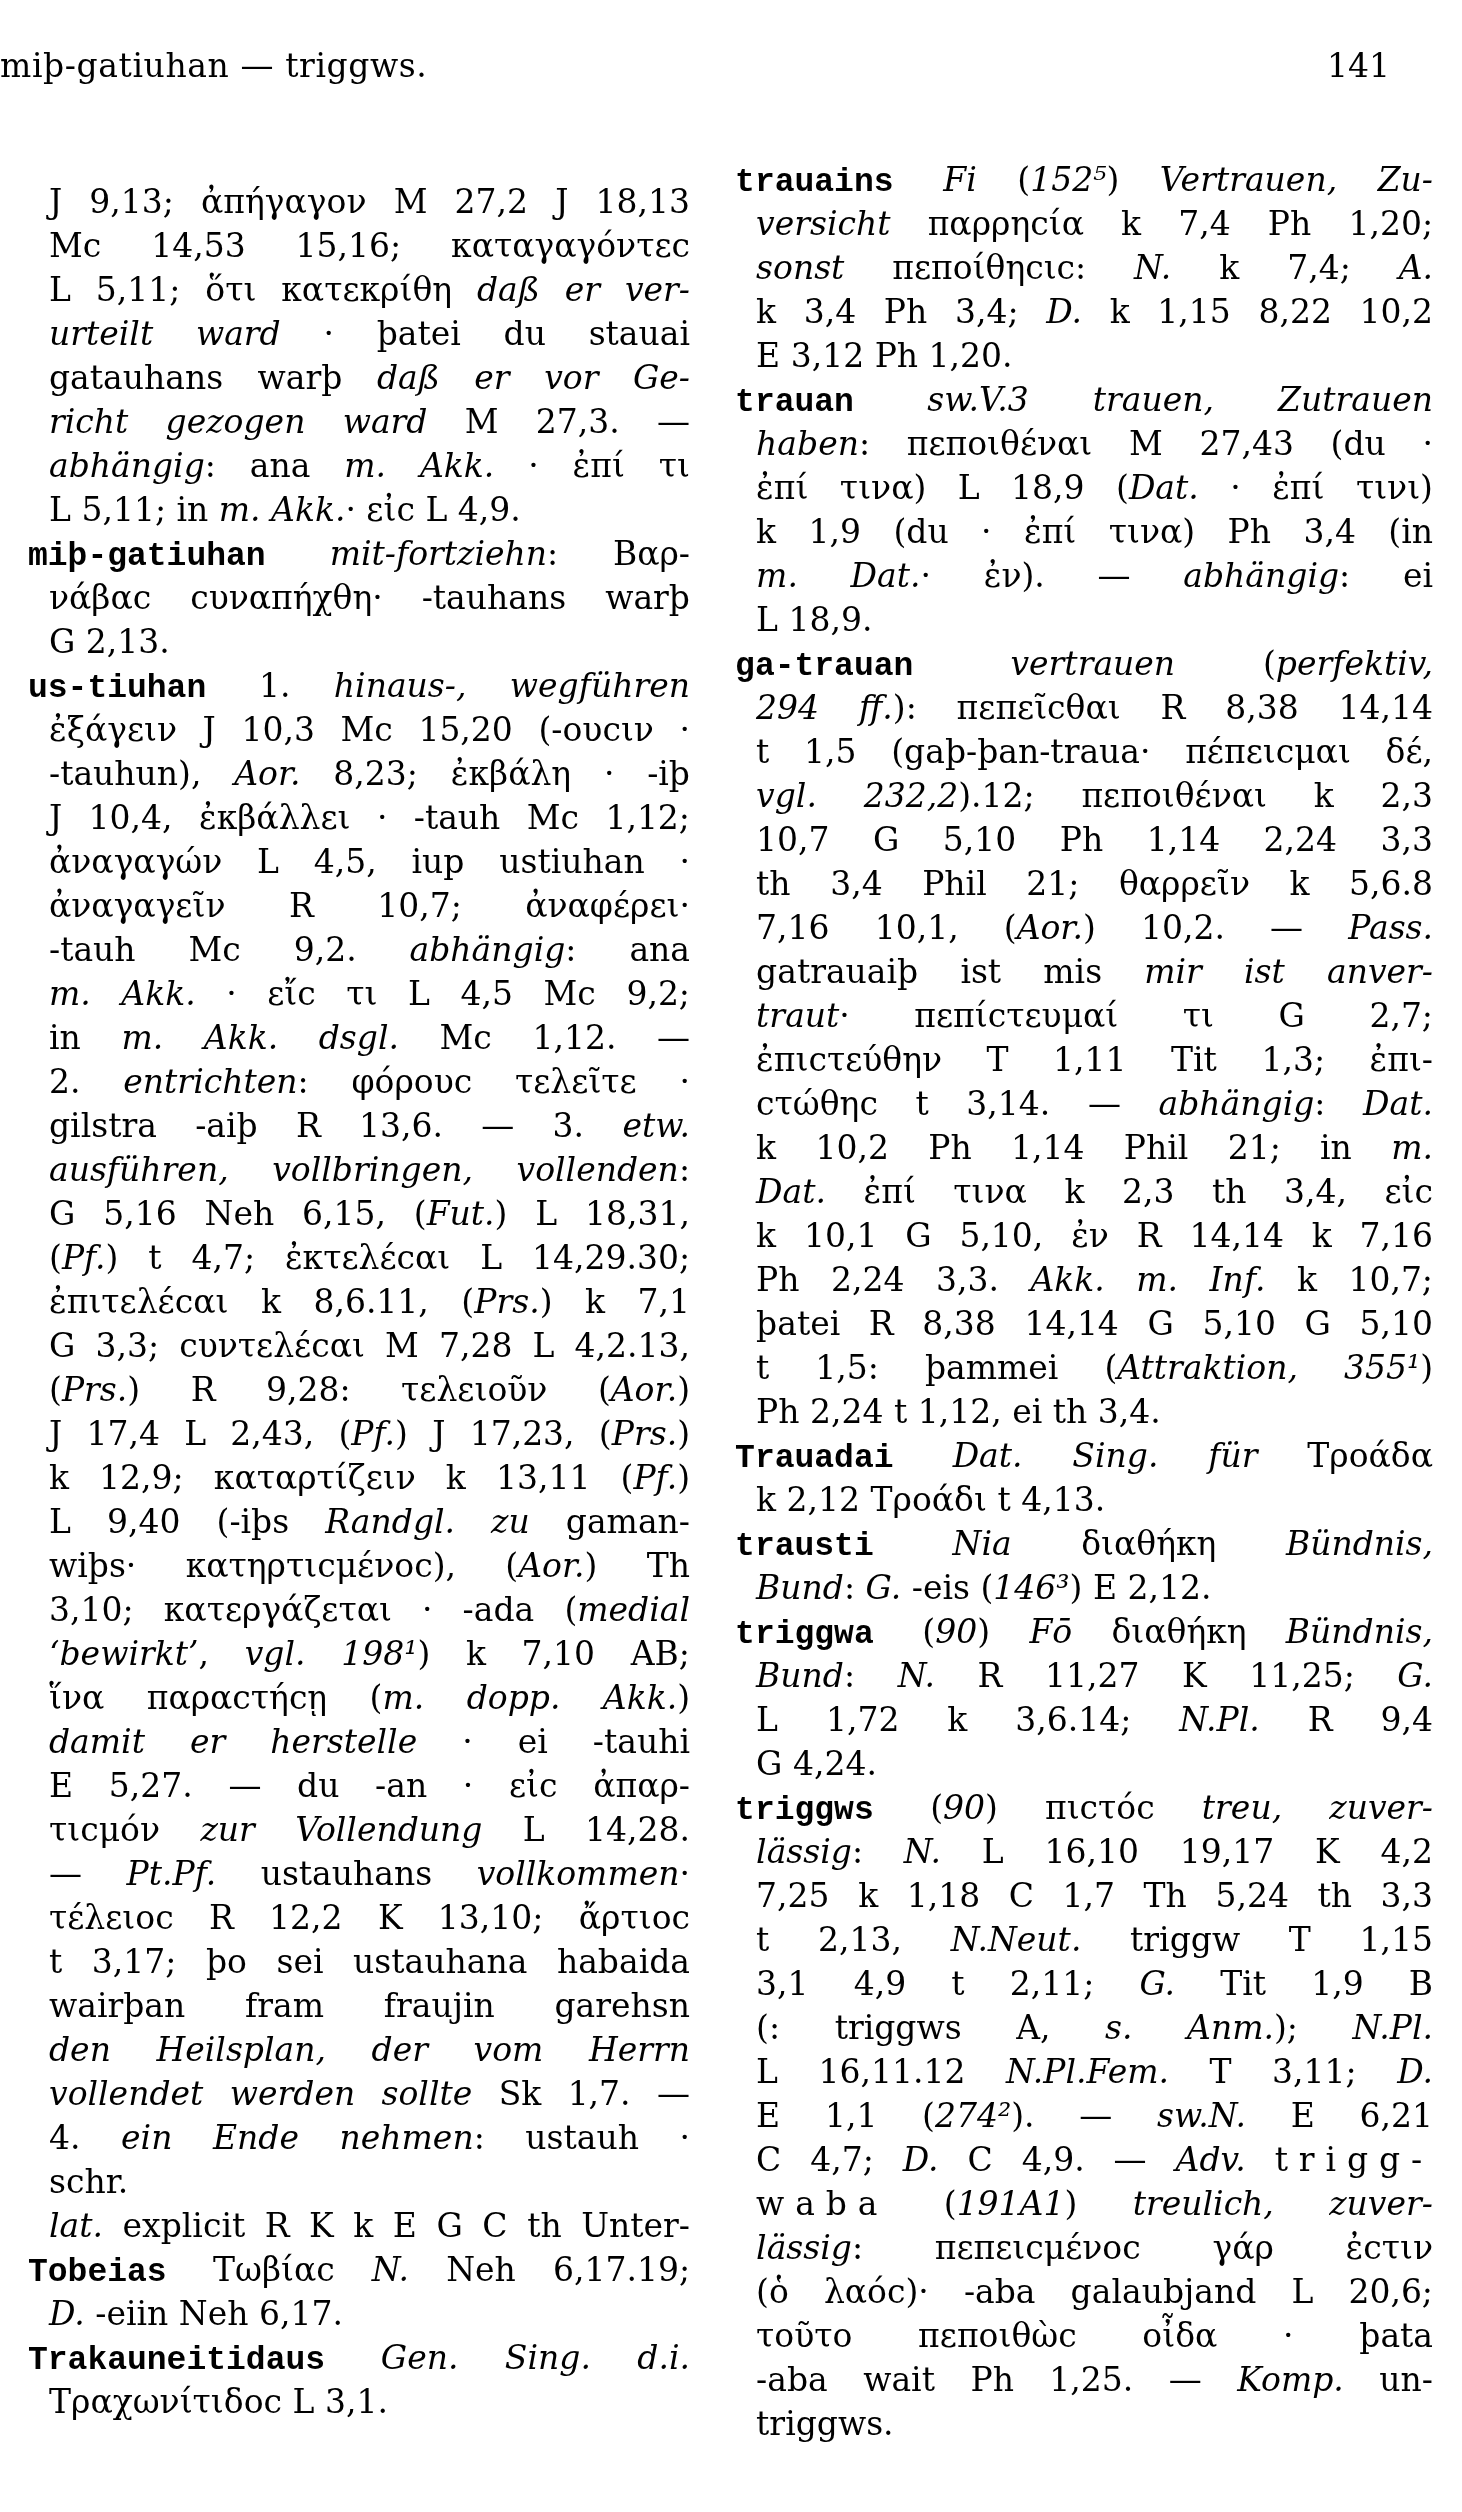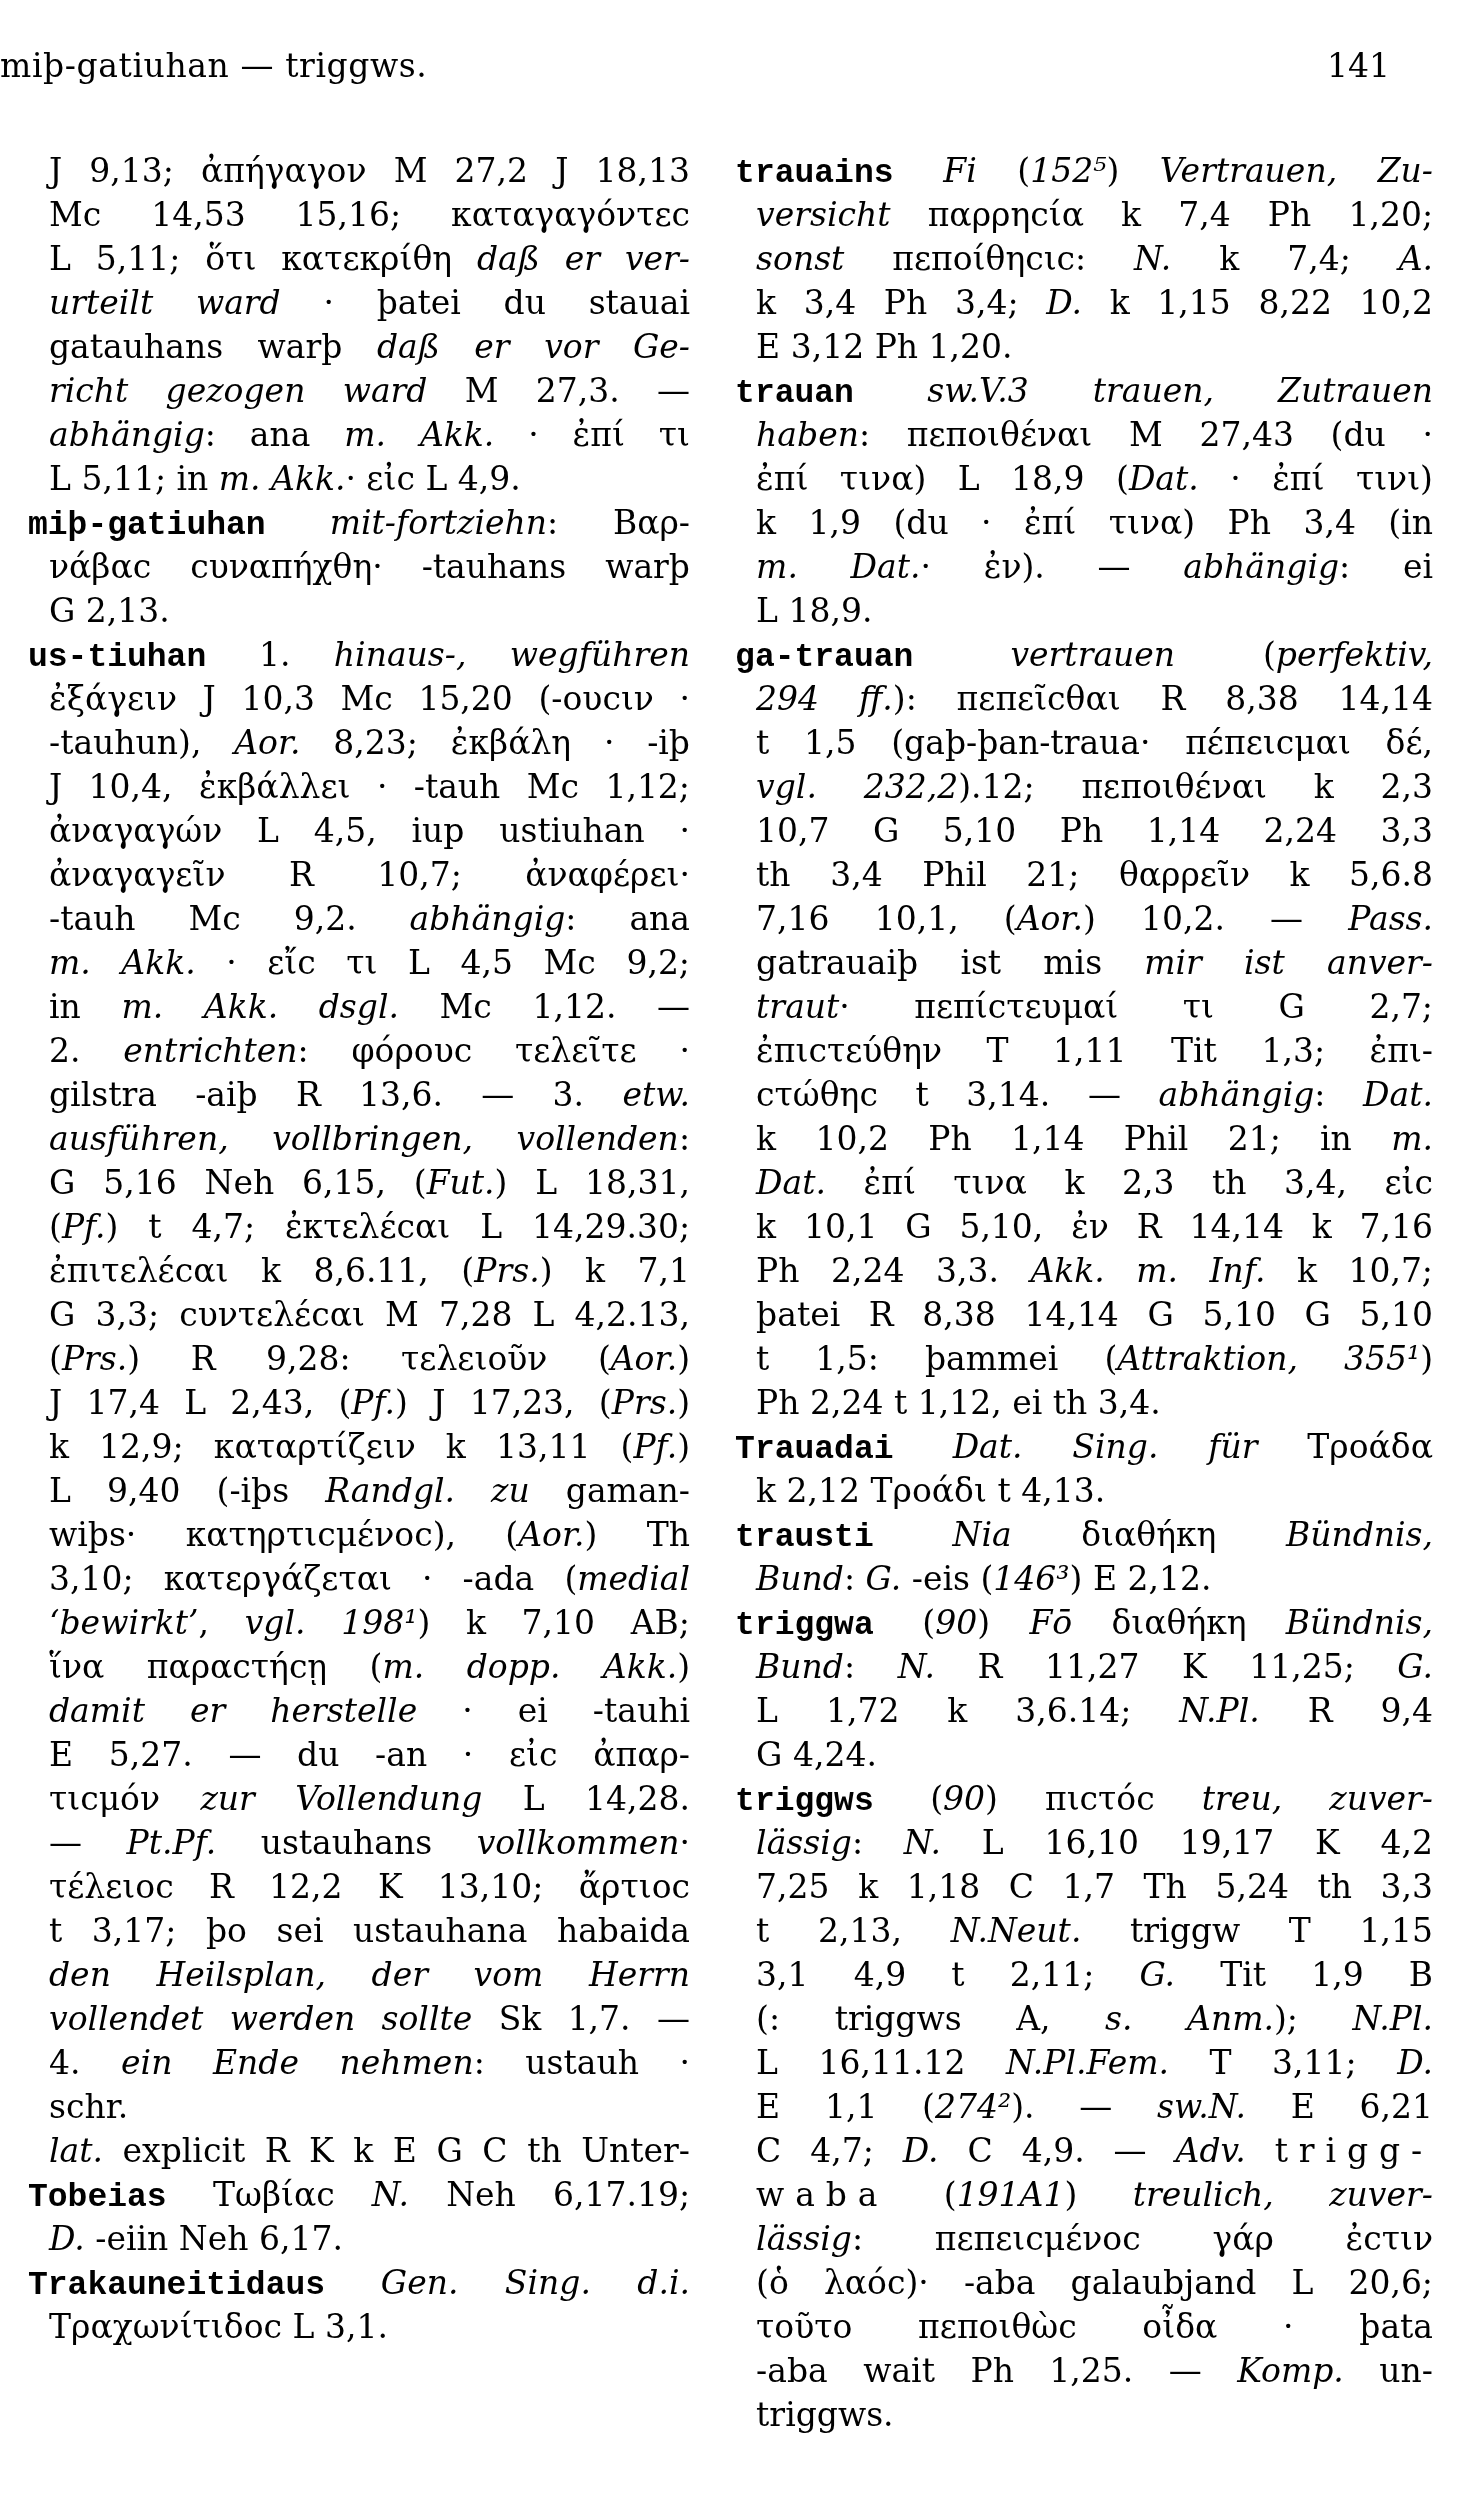--- a/index.html
+++ b/index.html
@@ -9,21 +9,21 @@
     background:#ffffff;
     color:#000;
     font-family:"DejaVu Serif","Liberation Serif",serif;
     overflow:hidden;
   }
   .header{position:absolute;top:46px;left:0;width:100%;height:49px;font-size:33px;}
   .header-title{position:absolute;left:0;right:0;text-align:left;letter-spacing:0.6px;}
   .page-number{position:absolute;right:73px;top:0;}
   .columns{
     position:absolute;top:149px;left:28px;right:30px;bottom:57px;
-    display:flex;align-items:flex-start;
+    display:flex;align-items:center;
   }
   .col{font-size:33px;}
   .col-left{width:662px;}
   .col-right{flex:1;padding-left:16px;}
   .divider{width:3.1px;background:#000;margin-left:26px;}
   .line{
     line-height:44px;height:44px;
     text-align:left;
     white-space:nowrap;
   }
@@ -83,20 +83,21 @@
         <div class="line ind jst"><span class="s-r">wiþs· κατηρτιcμένοc), (</span><span class="s-i">Aor.</span><span class="s-r">) Th</span></div>
         <div class="line ind jst"><span class="s-r">3,10; κατεργάζεται · -ada (</span><span class="s-i">medial</span></div>
         <div class="line ind jst"><span class="s-i">‘bewirkt’</span><span class="s-r">, </span><span class="s-i">vgl. 198¹</span><span class="s-r">) k 7,10 AB;</span></div>
         <div class="line ind jst"><span class="s-r">ἵνα παραcτήcῃ (</span><span class="s-i">m. dopp. Akk.</span><span class="s-r">)</span></div>
         <div class="line ind jst"><span class="s-i">damit er herstelle</span><span class="s-r"> · ei -tauhi</span></div>
         <div class="line ind jst"><span class="s-r">E 5,27. — du -an · εἰc ἀπαρ-</span></div>
         <div class="line ind jst"><span class="s-r">τιcμόν </span><span class="s-i">zur Vollendung</span><span class="s-r"> L 14,28.</span></div>
         <div class="line ind jst"><span class="s-r">— </span><span class="s-i">Pt.Pf.</span><span class="s-r"> ustauhans </span><span class="s-i">vollkommen</span><span class="s-r">·</span></div>
         <div class="line ind jst"><span class="s-r">τέλειοc R 12,2 K 13,10; ἄρτιοc</span></div>
         <div class="line ind jst"><span class="s-r">t 3,17; þo sei ustauhana habaida</span></div>
+        <div class="line ind jst"><span class="s-r">wairþan fram fraujin garehsn</span></div>
         <div class="line ind jst"><span class="s-i">den Heilsplan, der vom Herrn</span></div>
         <div class="line ind jst"><span class="s-i">vollendet werden sollte</span><span class="s-r"> Sk 1,7. —</span></div>
         <div class="line ind jst"><span class="s-r">4. </span><span class="s-i">ein Ende nehmen</span><span class="s-r">: ustauh ·</span></div>
         <div class="line ind"><span class="s-r">schr.</span></div>
         <div class="line ind jst"><span class="s-i">lat.</span><span class="s-r"> explicit R K k E G C th Unter-</span></div>
         <div class="line jst"><span class="s-b">Tobeias </span><span class="s-r">Τωβίαc </span><span class="s-i">N.</span><span class="s-r"> Neh 6,17.19;</span></div>
         <div class="line ind"><span class="s-i">D.</span><span class="s-r"> -eiin Neh 6,17.</span></div>
         <div class="line jst"><span class="s-b">Trakauneitidaus </span><span class="s-i">Gen. Sing. d.i.</span></div>
         <div class="line ind"><span class="s-r">Τραχωνίτιδοc L 3,1.</span></div>
       </div>

